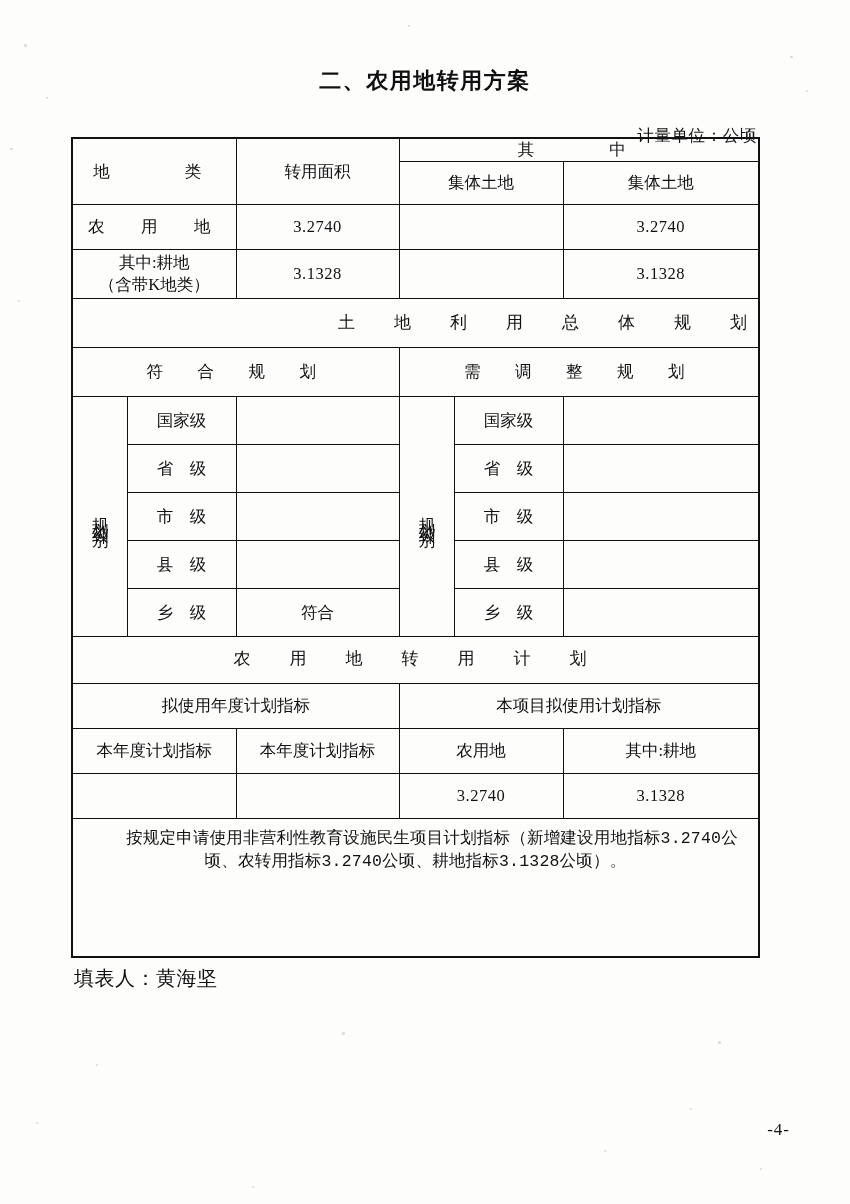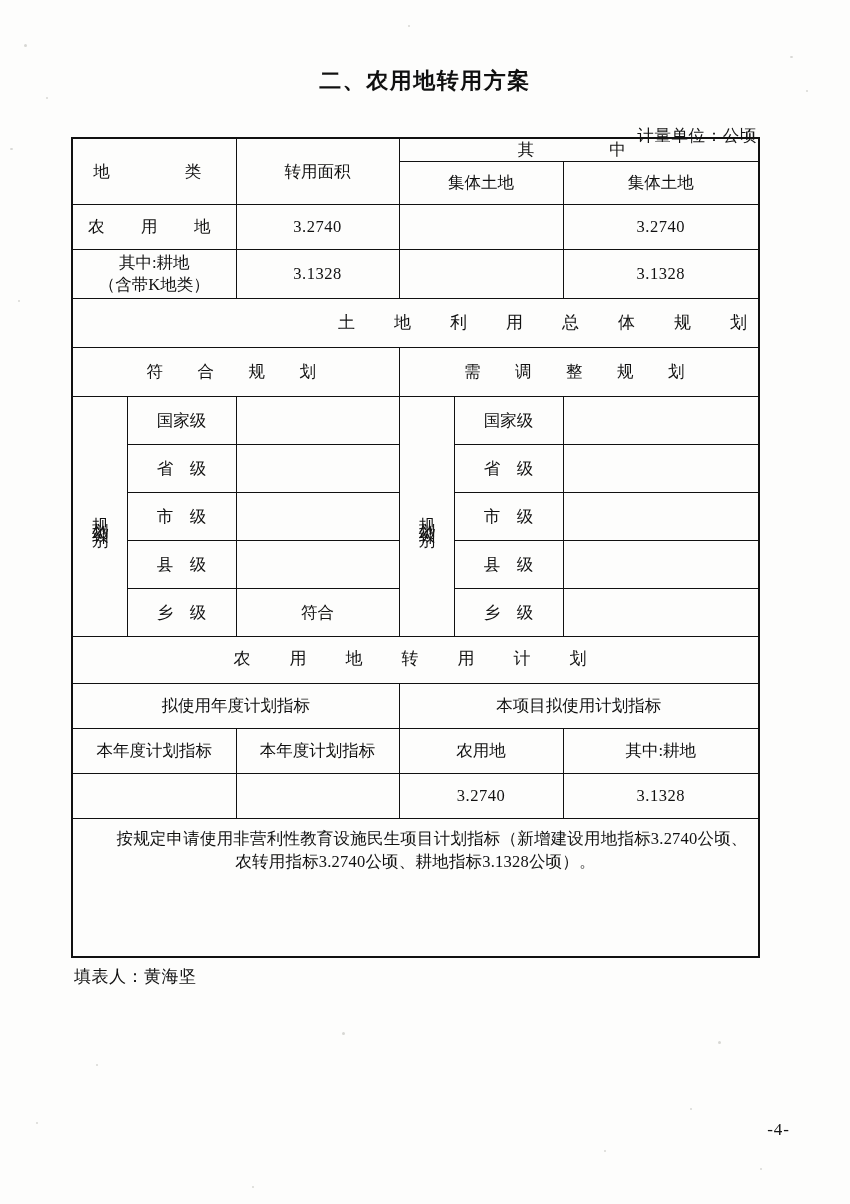--- a/index.html
+++ b/index.html
@@ -107,29 +107,30 @@
 
   .two-line { font-size: 15.5px; line-height: 1.28; }
 
   .note-cell {
     text-align: right;
     vertical-align: top !important;
     padding: 9px 6px 0 6px !important;
     font-size: 16px;
     line-height: 1.55;
     letter-spacing: .2px;
+    font-family: Liberation Mono, monospace;
   }
   .note-cell p { margin: 0; text-indent: 2em; }
 
   
   .filler-line {
     position: absolute;
     left: 74px;
     top: 965px;
-    font-size: 17px;
+    font-size: 20px;
     letter-spacing: .5px;
     color: #111111;
   }
   .page-number {
     position: absolute;
     left: 0;
     top: 1120px;
     width: 790px;
     text-align: right;
     font-size: 17px;

